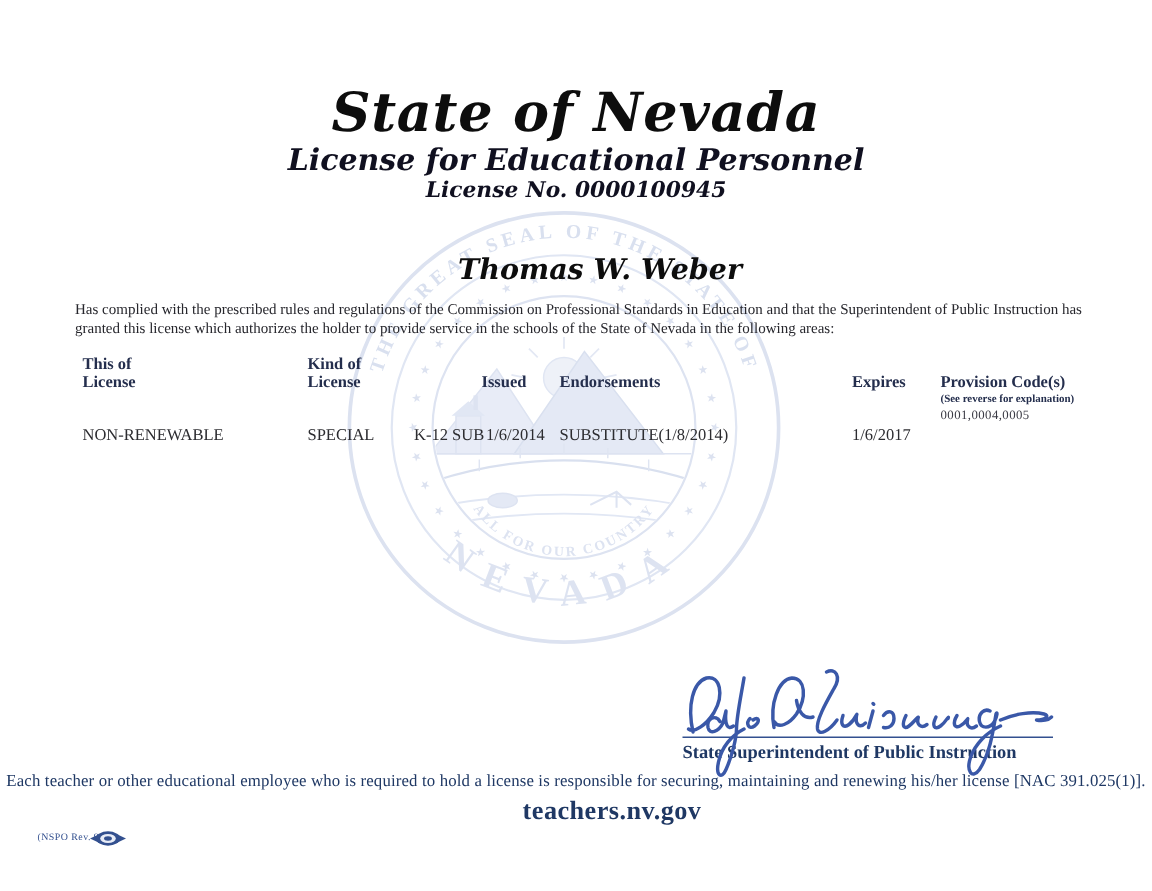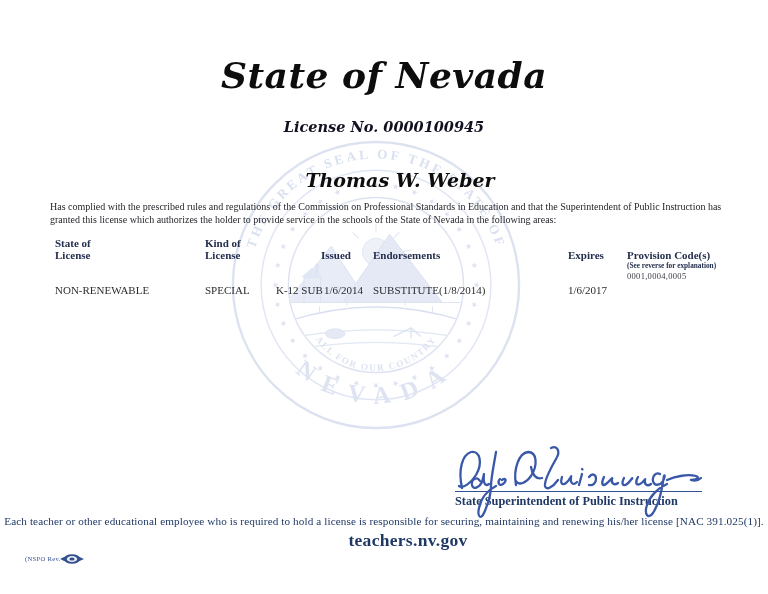--- a/index.html
+++ b/index.html
@@ -121,25 +121,26 @@
       <path d="M64,204 Q150,188 236,204 M70,216 Q150,202 230,216" fill="none" stroke="#e1e7f4" stroke-width="1.3"></path>
       <ellipse cx="108" cy="200" rx="10" ry="5" fill="#e4e9f5" stroke="#dde3f1" stroke-width="1"></ellipse>
       <path d="M168,203 L186,194 L196,203 M186,194 L186,205" fill="none" stroke="#dde3f1" stroke-width="1.4"></path>
     </g>
     <text font-family="Liberation Serif,serif" font-size="9.5" font-weight="bold" fill="#dde3f1" letter-spacing="1.6">
       <textPath href="#arcMotto" startOffset="50%" text-anchor="middle">ALL FOR OUR COUNTRY</textPath>
     </text>
   </svg>
 
   <div class="abs ctr title">State of Nevada</div>
+  <div class="abs ctr subtitle">License for Educational Personnel</div>
   <div class="abs ctr licno">License No. 0000100945</div>
   <div class="abs ctr holder">Thomas W. Weber</div>
   <div class="abs body-par">Has complied with the prescribed rules and regulations of the Commission on Professional Standards in Education and that the Superintendent of Public Instruction has granted this license which authorizes the holder to provide service in the schools of the State of Nevada in the following areas:</div>
 
-  <div class="abs th wrap" style="left:55px;top:237px">State of License</div>
+  <div class="abs th wrap" style="left:55px;top:237px">This of License</div>
   <div class="abs th wrap" style="left:205px;top:237px">Kind of License</div>
   <div class="abs th" style="left:321px;top:249px">Issued</div>
   <div class="abs th" style="left:373px;top:249px">Endorsements</div>
   <div class="abs th" style="left:568px;top:249px">Expires</div>
   <div class="abs th" style="left:627px;top:249px">Provision Code(s)</div>
   <div class="abs prov-note" style="left:627px;top:261px">(See reverse for explanation)</div>
   <div class="abs prov-codes" style="left:627px;top:271px">0001,0004,0005</div>
 
   <div class="abs td" style="left:55px;top:284px">NON-RENEWABLE</div>
   <div class="abs td" style="left:205px;top:284px">SPECIAL</div>

